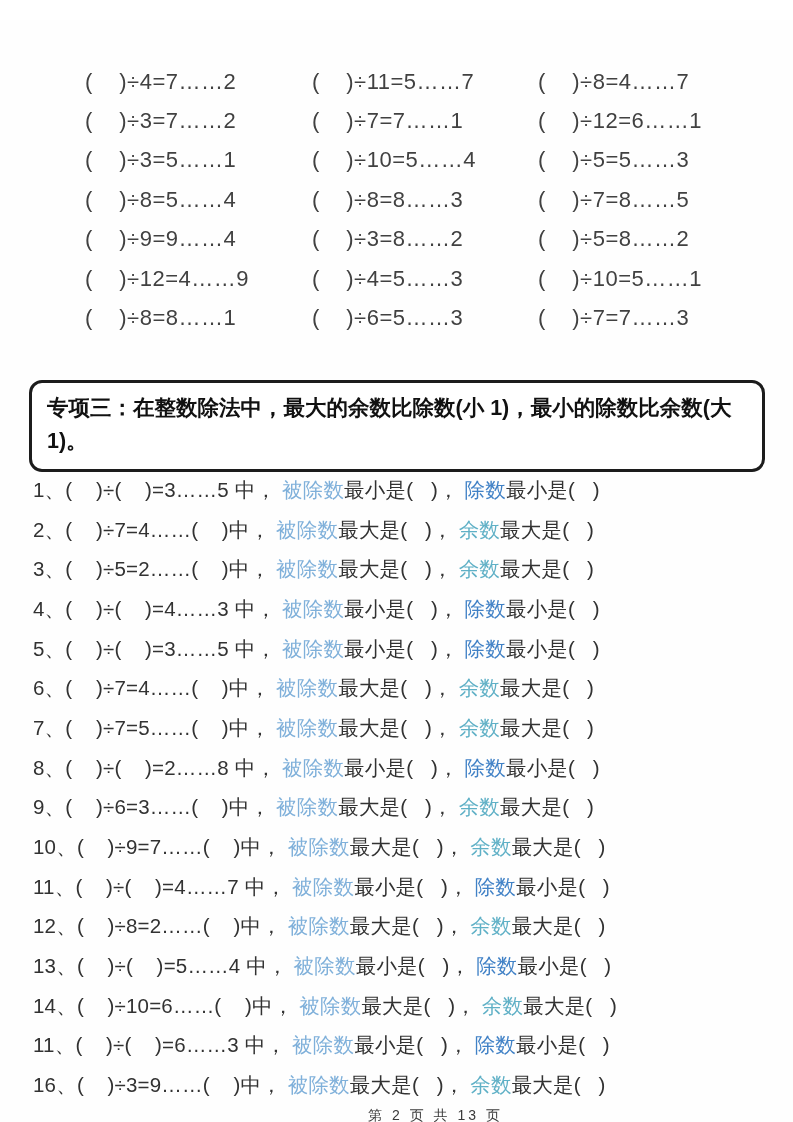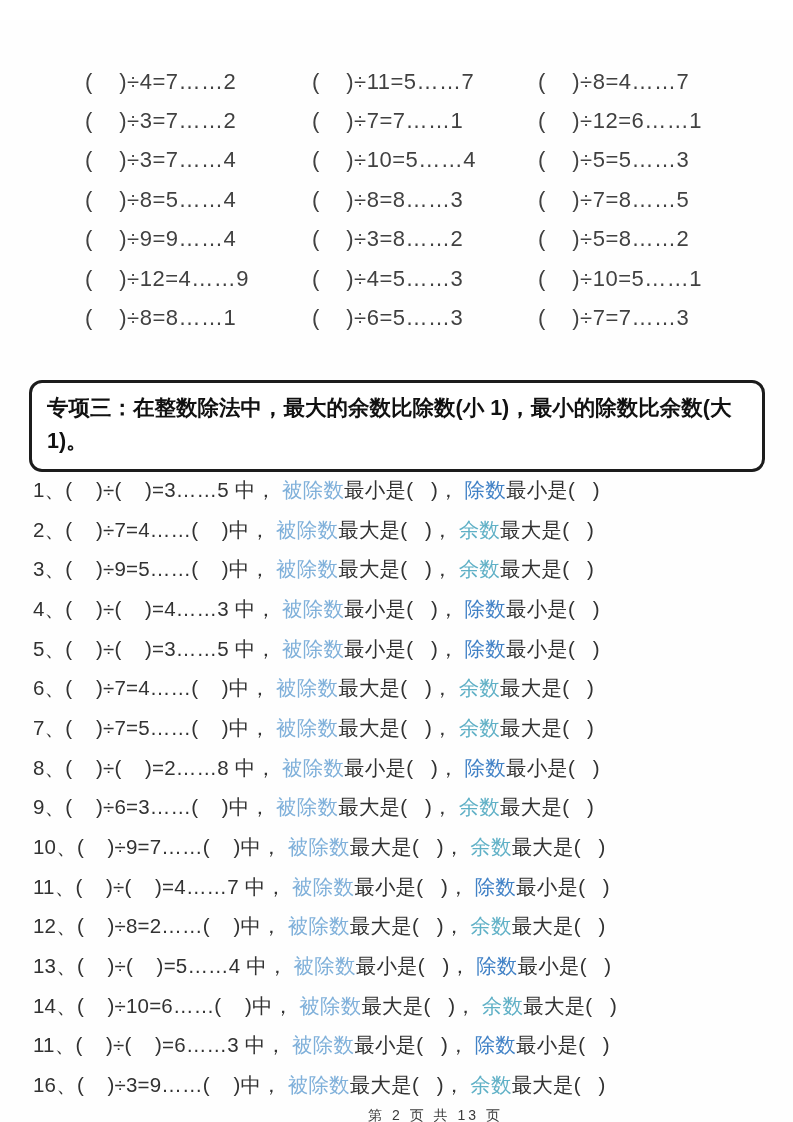--- a/index.html
+++ b/index.html
@@ -56,21 +56,21 @@
       <span class="eq c1">(    )÷4=7……2</span>
       <span class="eq c2">(    )÷11=5……7</span>
       <span class="eq c3">(    )÷8=4……7</span>
     </div>
     <div class="eq-row">
       <span class="eq c1">(    )÷3=7……2</span>
       <span class="eq c2">(    )÷7=7……1</span>
       <span class="eq c3">(    )÷12=6……1</span>
     </div>
     <div class="eq-row">
-      <span class="eq c1">(    )÷3=7……4</span>
+      <span class="eq c1">(    )÷3=5……1</span>
       <span class="eq c2">(    )÷10=5……4</span>
       <span class="eq c3">(    )÷5=5……3</span>
     </div>
     <div class="eq-row">
       <span class="eq c1">(    )÷8=5……4</span>
       <span class="eq c2">(    )÷8=8……3</span>
       <span class="eq c3">(    )÷7=8……5</span>
     </div>
     <div class="eq-row">
       <span class="eq c1">(    )÷9=9……4</span>
@@ -94,21 +94,21 @@
   </div>
 
   <div class="problems">
     <div class="problem">
       <span>1、</span><span>(    )÷(    )=3……5 中， </span><span class="t-dividend">被除数</span><span>最小是(   )， </span><span class="t-divisor">除数</span><span>最小是(   )</span>
     </div>
     <div class="problem">
       <span>2、</span><span>(    )÷7=4……(    )中， </span><span class="t-dividend">被除数</span><span>最大是(   )， </span><span class="t-remainder">余数</span><span>最大是(   )</span>
     </div>
     <div class="problem">
-      <span>3、</span><span>(    )÷9=5……(    )中， </span><span class="t-dividend">被除数</span><span>最大是(   )， </span><span class="t-remainder">余数</span><span>最大是(   )</span>
+      <span>3、</span><span>(    )÷5=2……(    )中， </span><span class="t-dividend">被除数</span><span>最大是(   )， </span><span class="t-remainder">余数</span><span>最大是(   )</span>
     </div>
     <div class="problem">
       <span>4、</span><span>(    )÷(    )=4……3 中， </span><span class="t-dividend">被除数</span><span>最小是(   )， </span><span class="t-divisor">除数</span><span>最小是(   )</span>
     </div>
     <div class="problem">
       <span>5、</span><span>(    )÷(    )=3……5 中， </span><span class="t-dividend">被除数</span><span>最小是(   )， </span><span class="t-divisor">除数</span><span>最小是(   )</span>
     </div>
     <div class="problem">
       <span>6、</span><span>(    )÷7=4……(    )中， </span><span class="t-dividend">被除数</span><span>最大是(   )， </span><span class="t-remainder">余数</span><span>最大是(   )</span>
     </div>

